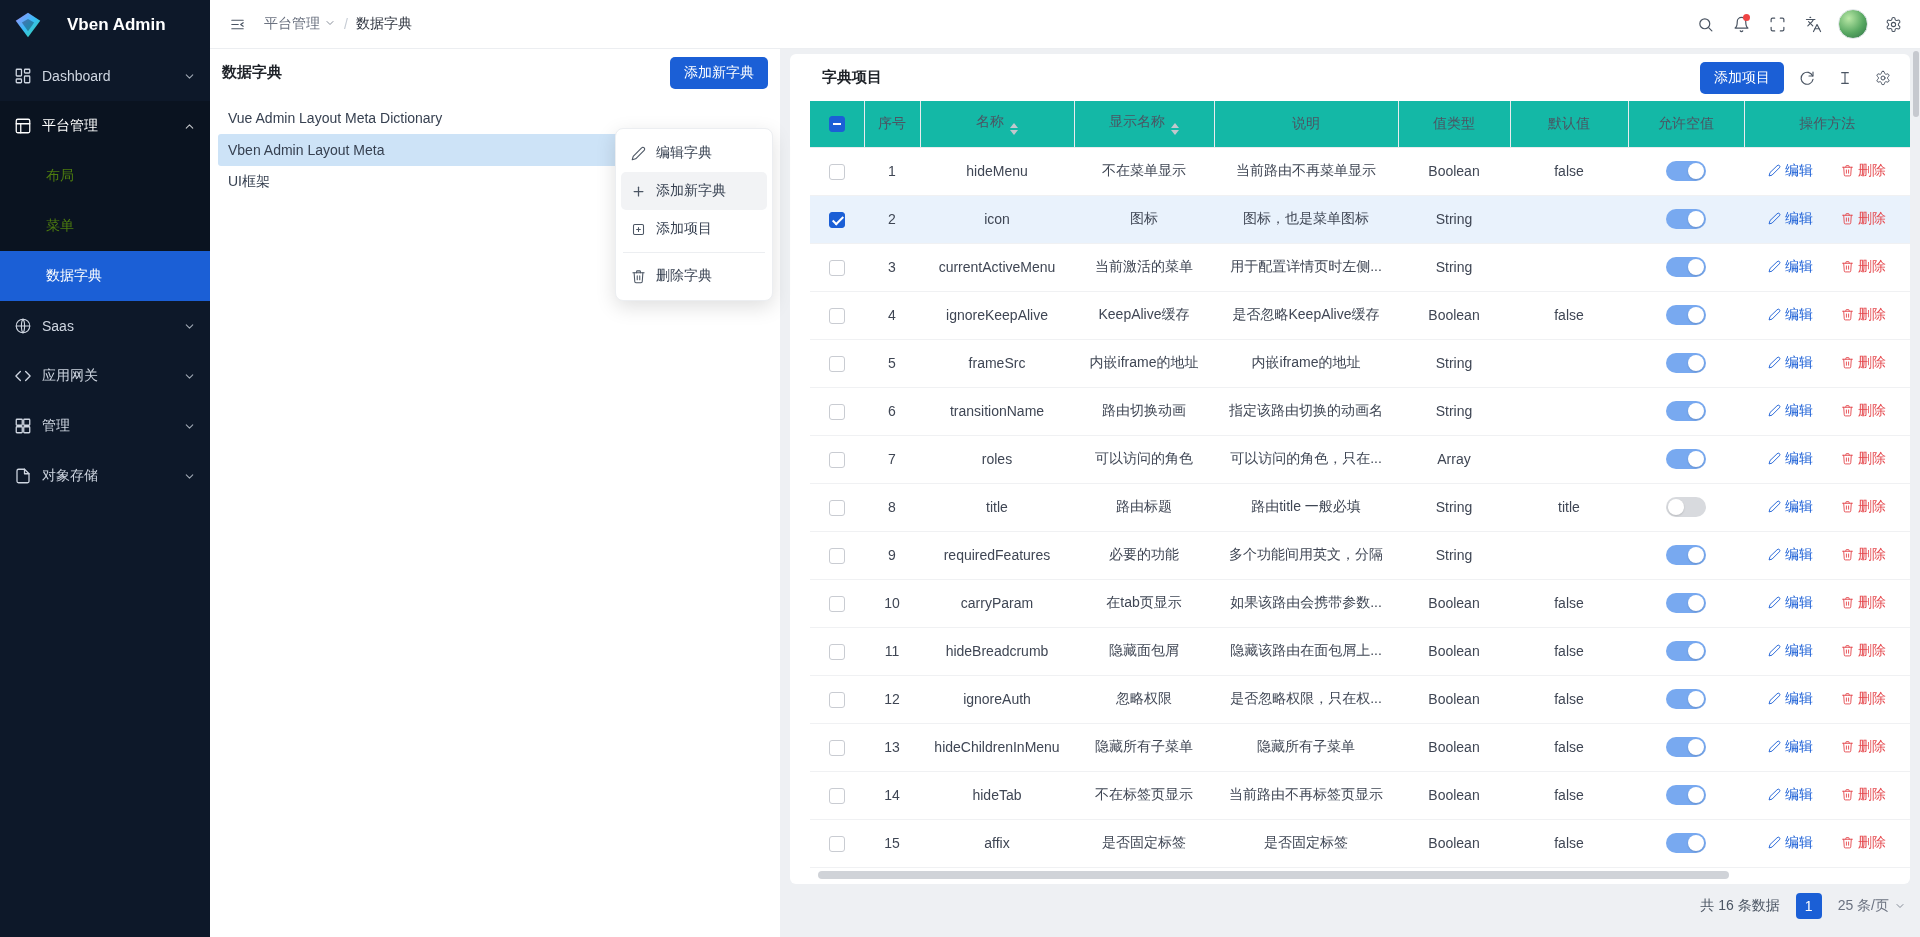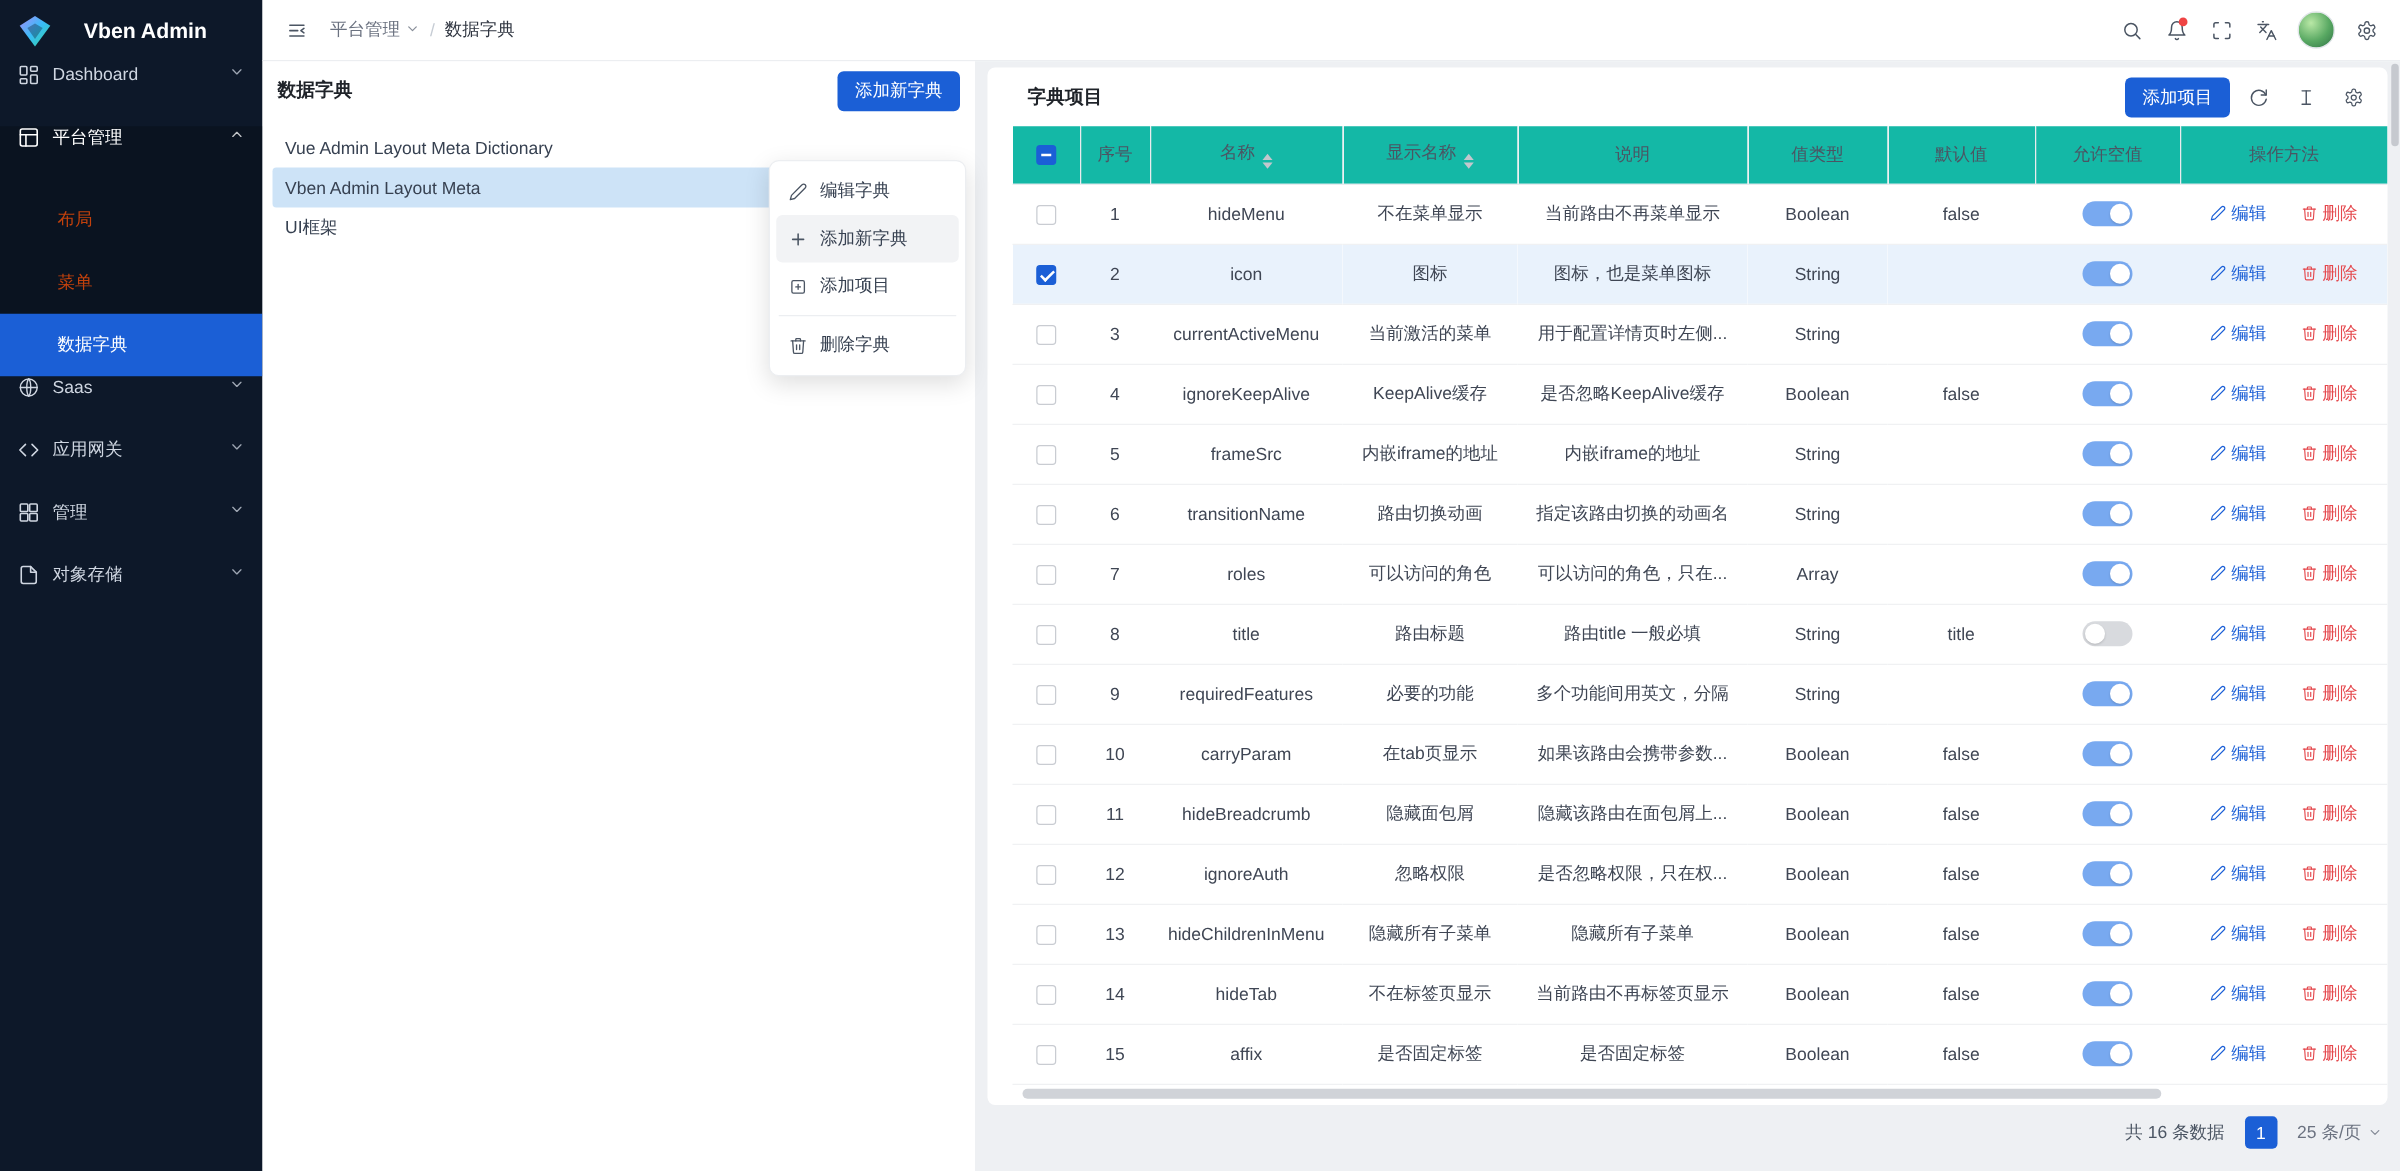--- a/index.html
+++ b/index.html
@@ -6,31 +6,31 @@
   html,body { width:1920px; height:937px; overflow:hidden; }
   body { font-family:"Liberation Sans","DejaVu Sans",sans-serif; font-size:14px; color:#3f4654; background:#eef0f3; }
   .app { display:flex; width:100%; height:100%; position:relative; }
 
   
   .sidebar { width:210px; flex-shrink:0; background:var(--sidebar-bg,#0d1829); color:#cfd6e1; display:flex; flex-direction:column; }
   .logo { height:49px; display:flex; align-items:center; gap:25px; padding:0 14px; cursor:pointer; }
   .logo-icon svg { width:28px; height:28px; display:block; }
   .logo-text { color:#fff; font-size:17px; font-weight:700; white-space:nowrap; }
   .menu { flex:1; padding-top:2px; overflow:hidden; }
-  .menu-item { height:50px; display:flex; gap:10px; padding:0 14px; cursor:pointer; color:#cfd6e1; }
+  .menu-item { height:50px; display:flex; align-items:center; gap:10px; padding:0 14px; cursor:pointer; color:#cfd6e1; }
   .mi-icon { display:flex; }
   .mi-icon svg { width:18px; height:18px; }
   .mi-label { flex:1; white-space:nowrap; overflow:hidden; }
   .mi-chevron { display:flex; }
   .mi-chevron svg { width:13px; height:13px; opacity:.75; transition:transform .2s; }
   .menu-group.open { background:#0a1320; }
   .menu-group.open > .menu-item { color:#fff; }
   .menu-group.open .mi-chevron svg { transform:rotate(180deg); }
   .submenu { }
-  .sub-item { height:50px; display:flex; align-items:center; padding-left:46px; cursor:pointer; color:#c2410c; }
+  .sub-item { height:50px; display:flex; align-items:center; padding-left:46px; cursor:pointer; color:#4d7c0f; }
   .sub-item.active { background:var(--primary,#1b5fd6); color:#fff; }
 
   
   .main { flex:1; min-width:0; display:flex; flex-direction:column; position:relative; }
   .topbar { height:49px; background:#fff; border-bottom:1px solid #eceef1; display:flex; align-items:center; justify-content:space-between; padding:0 10px 0 10px; flex-shrink:0; }
   .topbar-left { display:flex; align-items:center; gap:10px; }
   .icon-btn { width:34px; height:34px; border-radius:6px; display:flex; align-items:center; justify-content:center; cursor:pointer; color:#4b5563; position:relative; }
   .icon-btn svg { width:17px; height:17px; }
   .breadcrumb { display:flex; align-items:center; gap:8px; font-size:14px; }
   .crumb { display:flex; align-items:center; gap:4px; color:#6b7280; cursor:pointer; }

